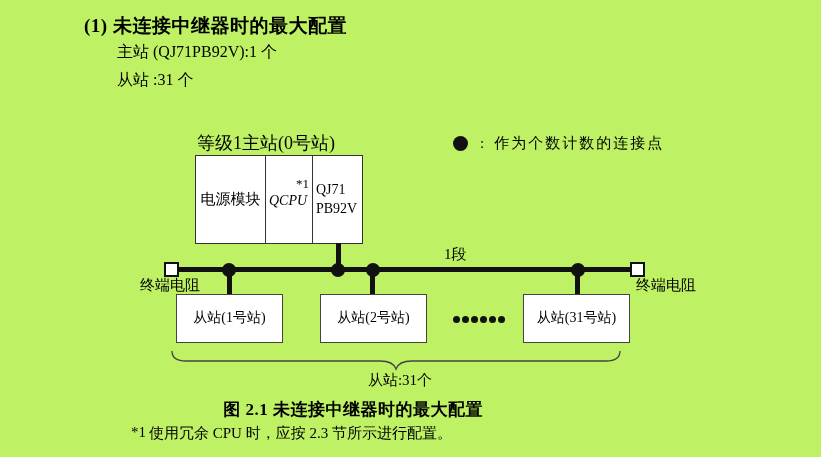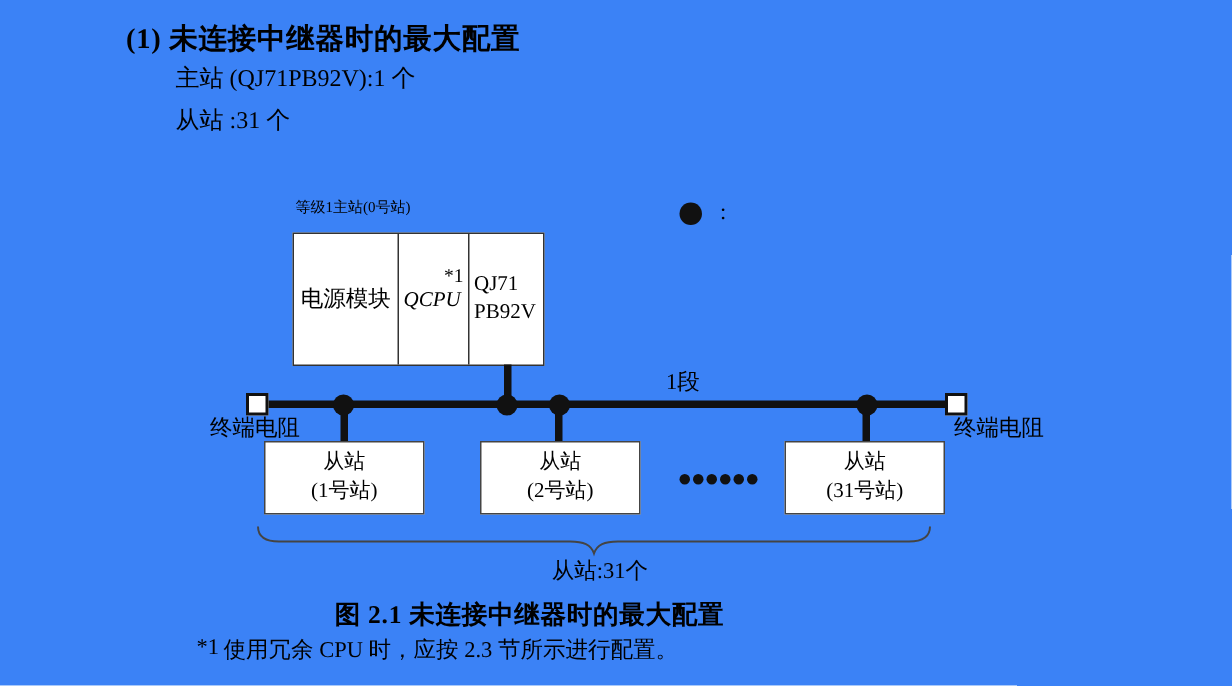--- a/index.html
+++ b/index.html
@@ -1,28 +1,28 @@
 <!DOCTYPE html>
 <html><head>
 <meta charset="utf-8">
 <style>
   html,body { margin:0; padding:0; background:#fff; }
   .page {
-    position:relative; width:821px; height:457px; background:#3b82f6;
+    position:relative; width:821px; height:457px; background:#bef264;
     font-family:"Liberation Serif","DejaVu Serif",serif; color:#000;
     overflow:hidden;
   }
   .abs { position:absolute; }
 
   .heading { left:84px; top:13px; font-size:19px; font-weight:bold; letter-spacing:0.5px; white-space:pre; }
   .subline { left:117px; font-size:16px; white-space:pre; }
   .subline.l1 { top:42px; }
   .subline.l2 { top:70px; }
 
-  .master-label { left:197px; top:131px; font-size:10px; }
+  .master-label { left:197px; top:131px; font-size:18px; }
 
   .master-box {
     left:195px; top:155px; width:168px; height:89px;
     border:1.5px solid #333; box-sizing:border-box; display:flex; background:#fff;
   }
   .cell { box-sizing:border-box; border-right:1.5px solid #333; }
   .cell:last-child { border-right:none; }
   .cell-power { width:70px; display:flex; align-items:center; justify-content:center; font-size:15px; }
   .cell-cpu { width:47px; position:relative; }
   .cell-cpu .fnref { position:absolute; top:20px; right:3px; font-size:13px; }
@@ -48,21 +48,21 @@
   .stub.s1 { left:227px; top:269px; height:26px; }
   .stub.s2 { left:370px; top:269px; height:26px; }
   .stub.s31 { left:575px; top:269px; height:26px; }
 
   .busdot { width:14px; height:14px; border-radius:50%; background:#111; top:263px; z-index:4; }
   .busdot.d1 { left:222px; } .busdot.d2 { left:331px; }
   .busdot.d3 { left:366px; } .busdot.d4 { left:571px; }
 
   .slave {
     top:294px; width:107px; height:49px; border:1.5px solid #444; box-sizing:border-box;
-    background:#fff; display:flex; flex-direction:column; align-items:center; justify-content:center;
+    background:#fff; display:flex; flex-direction:row; align-items:center; justify-content:center;
     font-size:14px; line-height:1.3; z-index:2;
   }
   .slave.p1 { left:176px; } .slave.p2 { left:320px; } .slave.p31 { left:523px; }
 
   .edots { left:453px; top:316px; display:flex; gap:2px; align-items:center; }
   .edot { width:7px; height:7px; border-radius:50%; background:#111; }
 
   .brace-svg { left:170px; top:348px; }
   .brace-label { left:300px; top:371px; width:200px; text-align:center; font-size:15px; }
 
@@ -89,20 +89,21 @@
     </div>
     <div class="cell cell-mod">
       <span>QJ71</span>
       <span>PB92V</span>
     </div>
   </div>
 
   <div class="abs legend">
     <span class="legend-dot"></span>
     <span class="legend-colon">:</span>
+    <span class="legend-text">作为个数计数的连接点</span>
   </div>
 
   <div class="abs bus"></div>
   <div class="abs term-sq left"></div>
   <div class="abs term-sq right"></div>
   <div class="abs term-label left">终端电阻</div>
   <div class="abs term-label right">终端电阻</div>
   <div class="abs seg-label">1段</div>
 
   <div class="abs stub master"></div>

